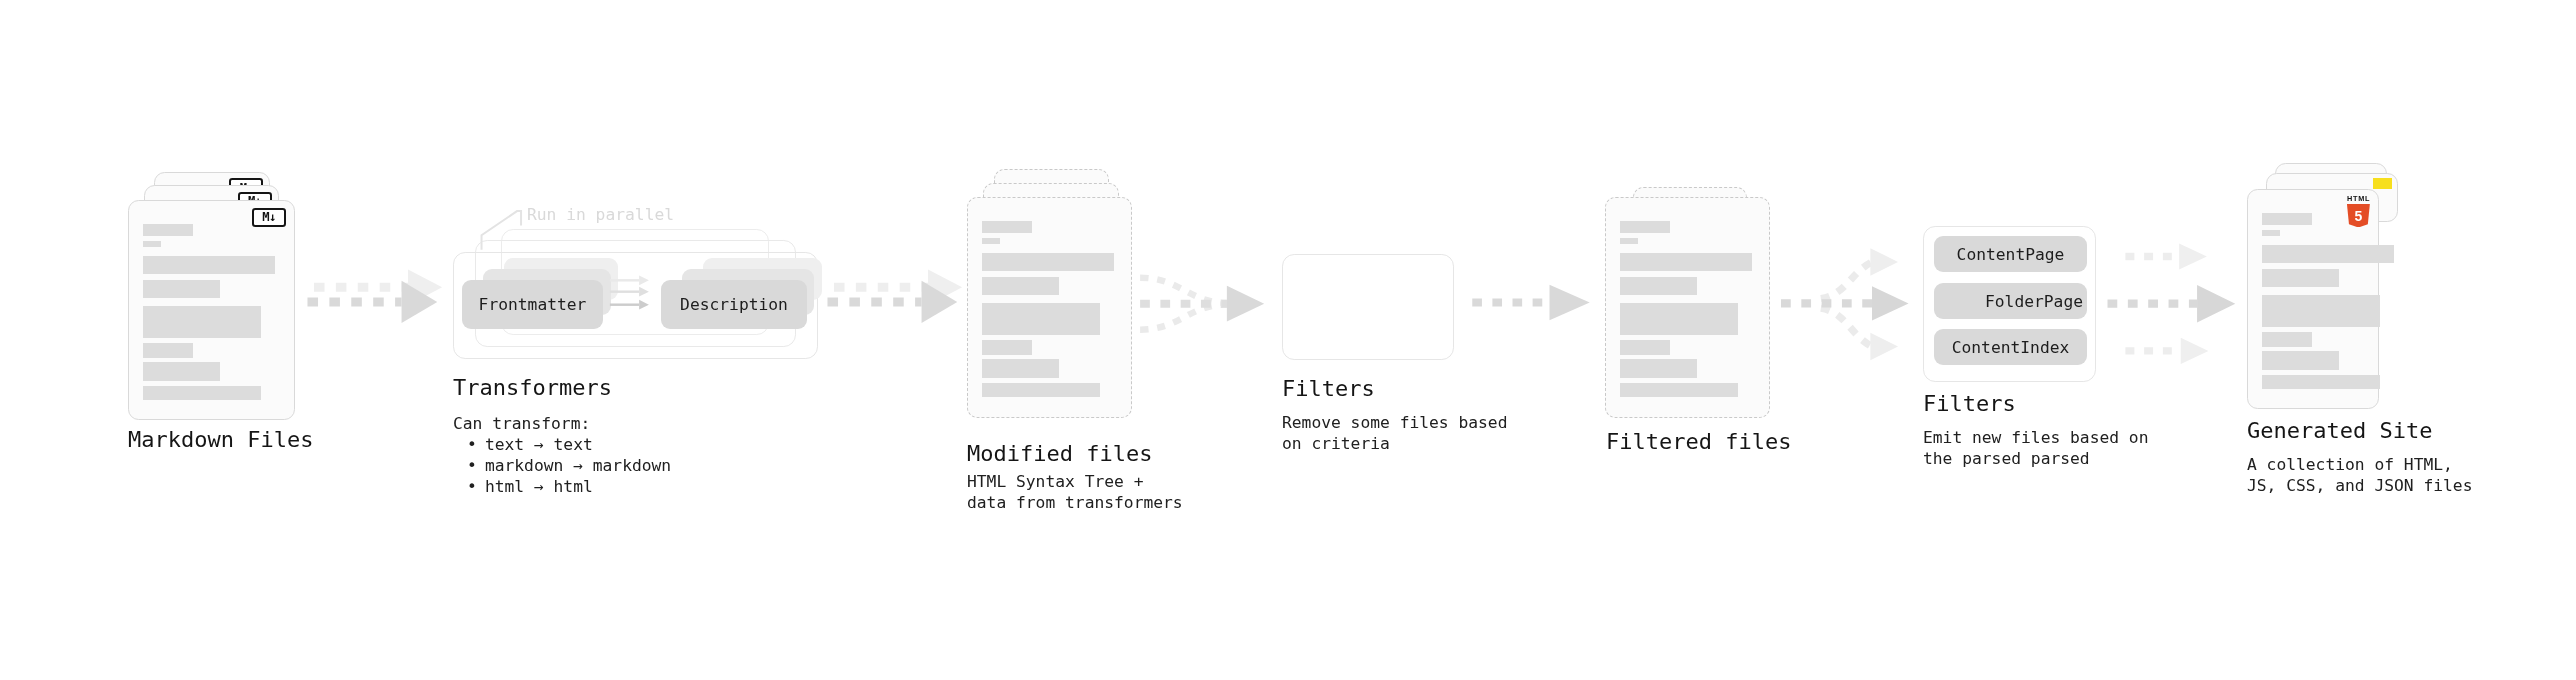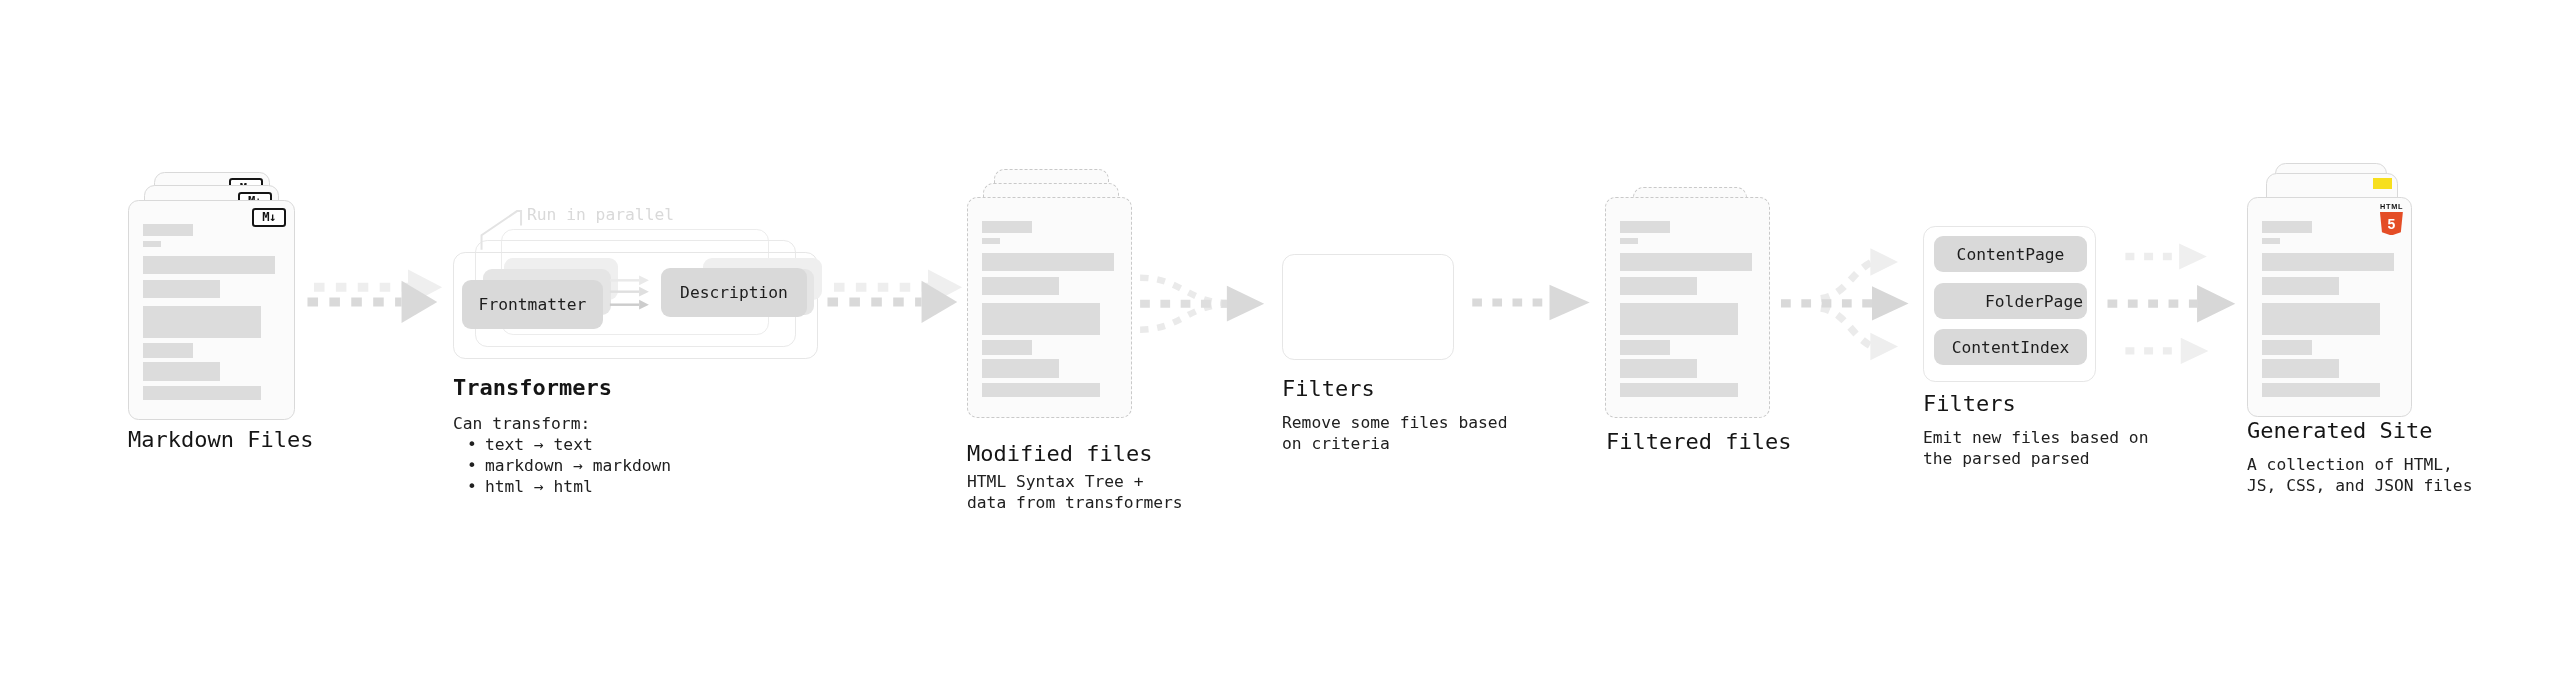--- a/index.html
+++ b/index.html
@@ -114,23 +114,23 @@
     <line x1="2" y1="9" x2="38" y2="9" stroke="#e9e9e9" stroke-width="3"></line>
     <polygon points="38,3 38,15 50,9" fill="#e9e9e9"></polygon>
     <line x1="2" y1="23" x2="38" y2="23" stroke="#dfdfdf" stroke-width="3"></line>
     <polygon points="38,17 38,29 50,23" fill="#dfdfdf"></polygon>
     <line x1="2" y1="39" x2="38" y2="39" stroke="#cccccc" stroke-width="3"></line>
     <polygon points="38,33 38,45 50,39" fill="#cccccc"></polygon>
   </svg>
 
   <div class="btn ghost2" style="left:703px; top:258px; width:119px; height:42px;"></div>
   <div class="btn ghost1" style="left:682px; top:269px; width:132px; height:46px;"></div>
-  <div class="btn" style="left:661px; top:268px; width:146px; height:49px;">Description</div>
-
-  <div class="title" style="left:453px; top:375px;font-weight:bold;">Transformers</div>
+  <div class="btn" style="left:661px; top:280px; width:146px; height:49px;">Description</div>
+
+  <div class="title" style="left:453px; top:375px;">Transformers</div>
   <div class="desc" style="left:453px; top:413px;">
     <div>Can transform:</div>
     <div class="row">
       <span>•</span>
       <span>text → text</span>
     </div>
     <div class="row">
       <span>•</span>
       <span>markdown → markdown</span>
     </div>
@@ -231,21 +231,21 @@
 
   <div class="card" style="left:2275px; top:163px; width:112px; height:49px;">
     <div class="css-badge">
       <div class="css-text">CSS</div>
       <div class="css-bar" style="background: rgb(41, 101, 241);"></div>
     </div>
   </div>
   <div class="card" style="left:2266px; top:173px; width:132px; height:49px;">
     <div class="js-badge" style="background: rgb(247, 223, 30);"></div>
   </div>
-  <div class="card" style="left:2247px; top:189px; width:165px; height:220px;margin-top:8px;">
+  <div class="card" style="left:2247px; top:189px; width:132px; height:220px;">
     <div class="h5">
       <div class="h5-label">HTML</div>
       <div class="h5-shield" style="background: rgb(228, 77, 38);">
         <span class="h5-five">5</span>
       </div>
     </div>
     <div class="bars">
       <div class="bar b1"></div>
       <div class="bar b2"></div>
       <div class="bar b3"></div>

